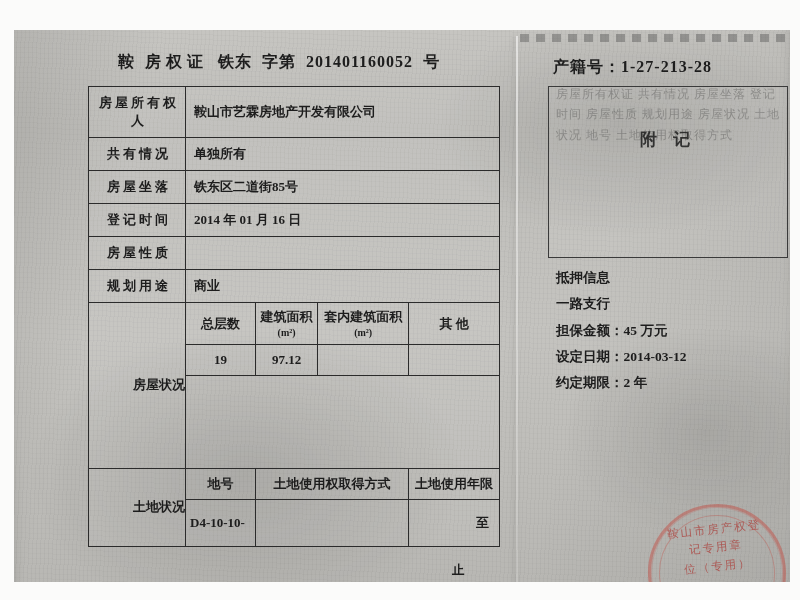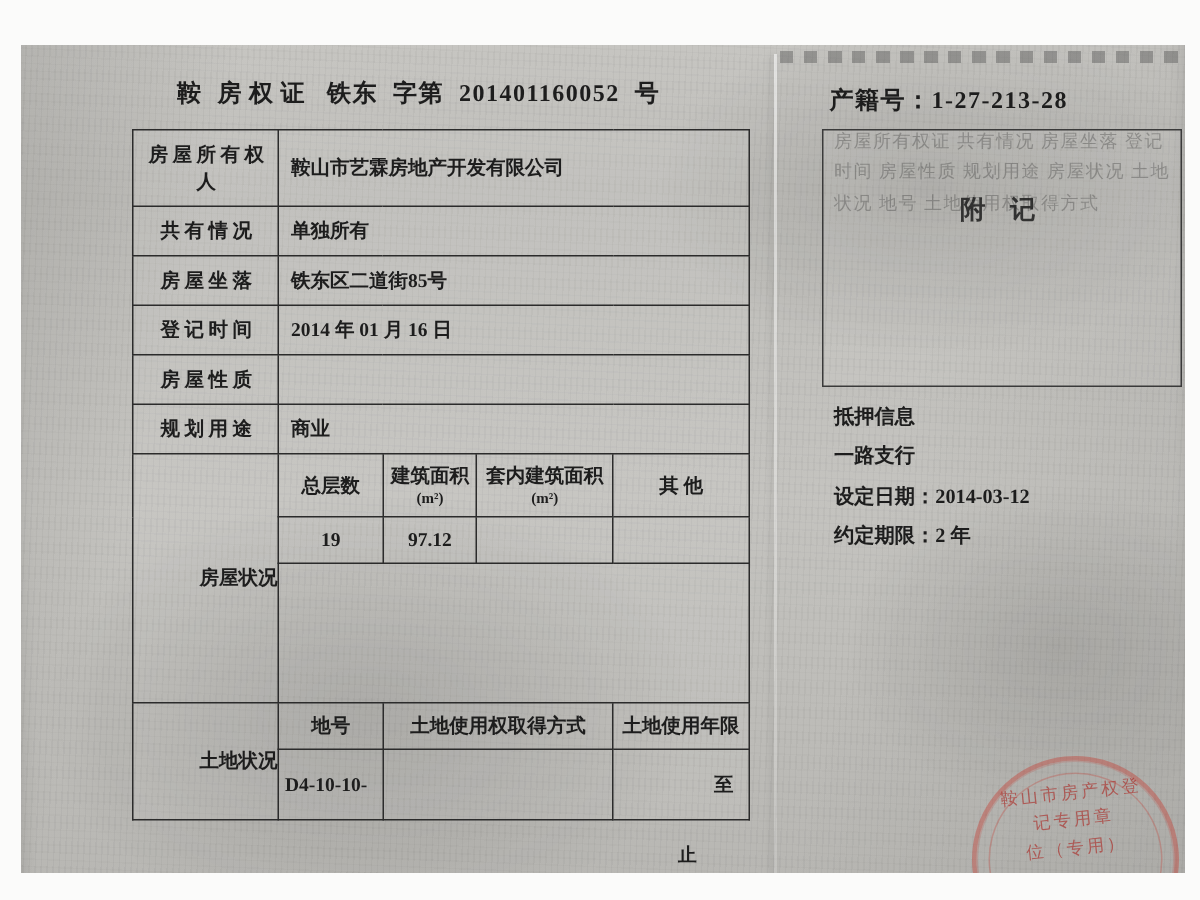--- a/index.html
+++ b/index.html
@@ -363,20 +363,21 @@
 
   <div id="right-box"></div>
   <div id="ghost-text">
     房屋所有权证 共有情况 房屋坐落 登记时间 房屋性质 规划用途 房屋状况 土地状况 地号 土地使用权取得方式
   </div>
   <div id="right-box-label" class="ink">附 记</div>
 
   <div id="mortgage" class="ink">
     <div>抵押信息</div>
     <div>一路支行</div>
+    <div>担保金额：45 万元</div>
     <div>设定日期：2014-03-12</div>
     <div>约定期限：2 年</div>
   </div>
 
   <div class="ink" style="position:absolute;left:452px;top:562px;font-size:12.5px;font-weight:bold;">止</div>
 
   <div id="seal">
       <div class="ring2"></div>
     </div>
   <div id="seal-text">

